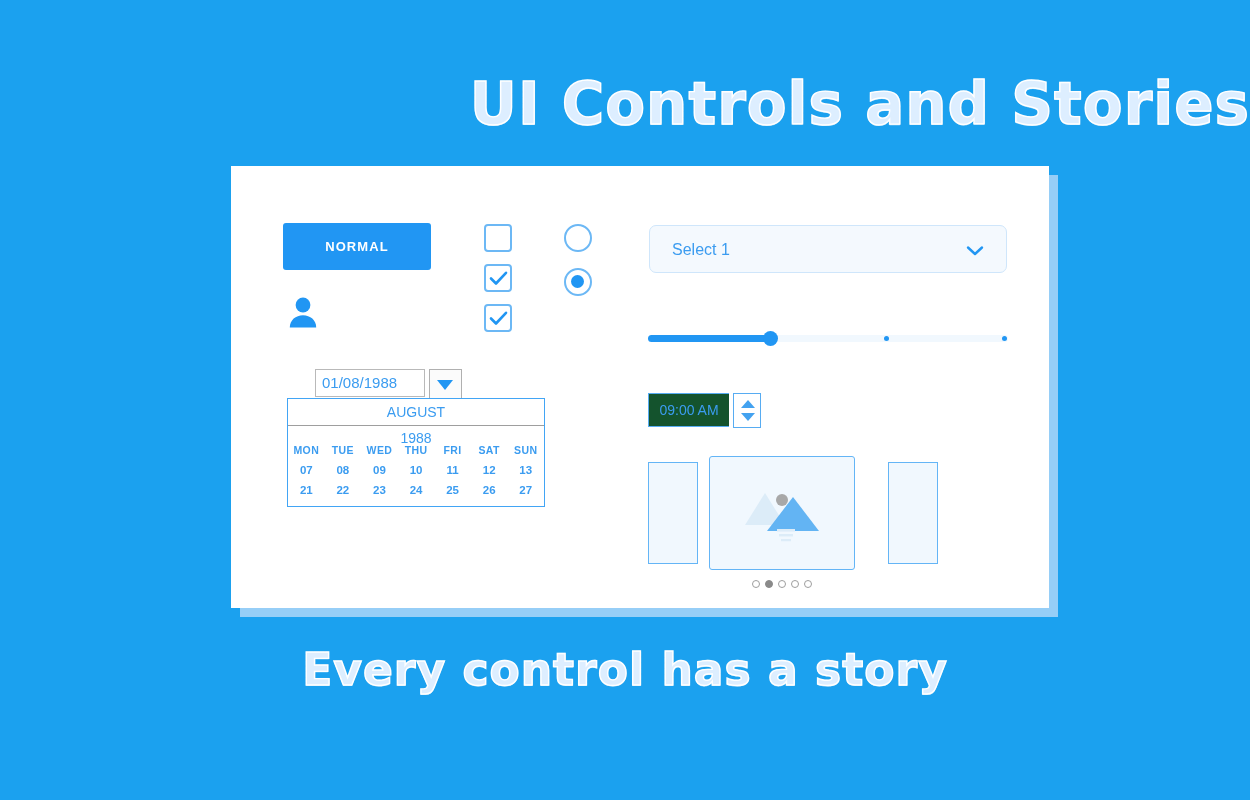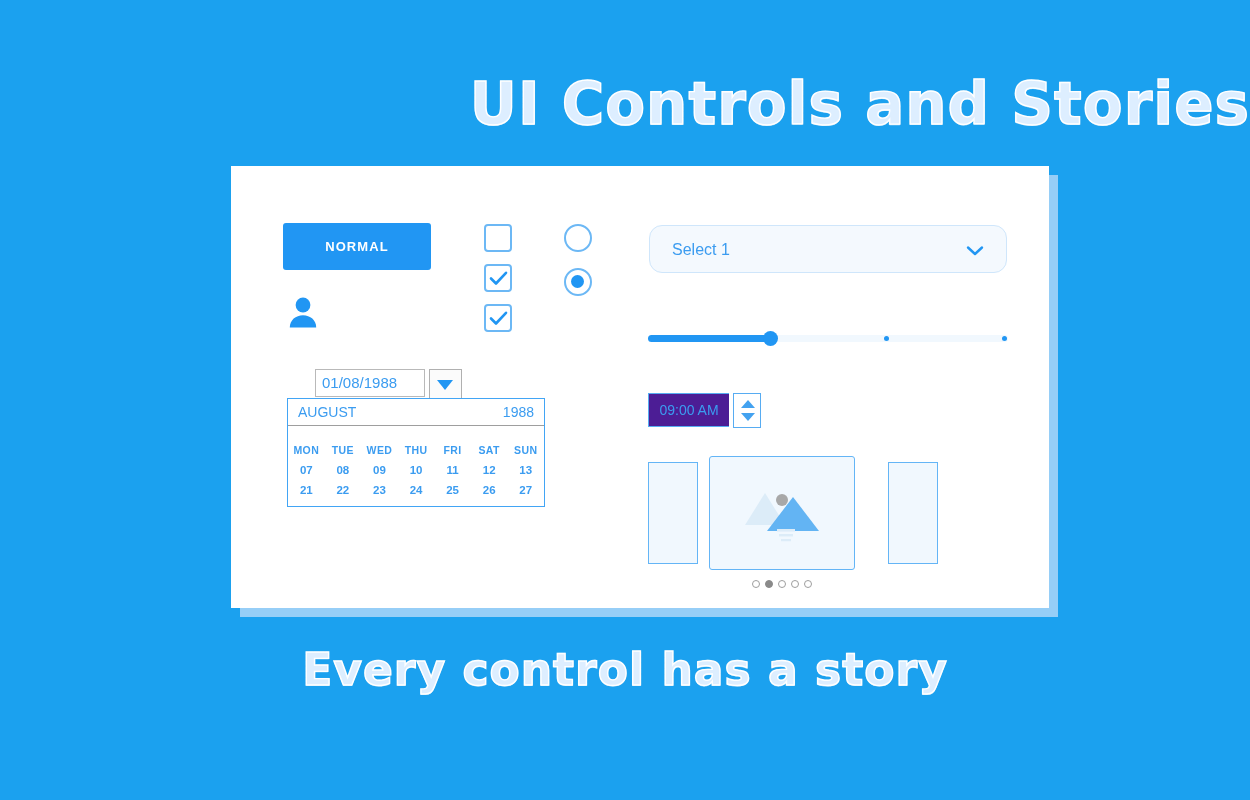--- a/index.html
+++ b/index.html
@@ -89,35 +89,35 @@
     width:0;height:0;border-left:8px solid transparent;border-right:8px solid transparent;
     border-top:10px solid #2196f3;
   }
   .calendar{
     position:absolute;left:56px;top:232px;width:258px;
     border:1px solid #42a5f5;background:#fff;box-sizing:border-box;
   }
   .cal-head{
     height:26px;line-height:26px;border-bottom:1px solid #9e9e9e;
     padding:0 10px;color:#3b9cf0;font-size:14px;
-    display:flex;justify-content:space-between;align-items:center;
+    display:flex;justify-content:space-between;align-items:center;flex-direction:column;
   }
   .cal-grid{padding:4px 0 6px 0;}
   .cal-row{display:flex;}
   .cal-row span{
     flex:1 1 0;text-align:center;font-size:11px;color:#3b9cf0;
     padding:4px 0;
   }
   .cal-row.dow span{font-weight:bold;font-size:10.5px;letter-spacing:.4px;padding:6px 0 4px;margin-top:8px;}
   .cal-row.dates span{font-weight:bold;font-size:11.5px;cursor:pointer;}
 
   
   .select-box{
     position:absolute;left:418px;top:59px;width:358px;height:48px;
-    background:#f4f9fe;border:1px solid #cfe6fb;border-radius:13px;
+    background:#f4f9fe;border:1px solid #cfe6fb;border-radius:7px;
     box-sizing:border-box;cursor:pointer;
   }
   .select-box .val{
     position:absolute;left:22px;top:15px;color:#3b9cf0;font-size:16px;
   }
   .select-box .chev{position:absolute;right:22px;top:17px;}
 
   .slider{position:absolute;left:417px;top:165px;width:360px;height:14px;}
   .slider .track{
     position:absolute;left:0;top:4px;width:360px;height:7px;border-radius:4px;
@@ -130,21 +130,21 @@
     position:absolute;top:0;width:15px;height:15px;border-radius:50%;background:#2196f3;
     cursor:pointer;
   }
   .slider .tick{
     position:absolute;top:5px;width:5px;height:5px;border-radius:50%;background:#2196f3;
   }
 
   .time-wrap{position:absolute;left:417px;top:227px;}
   .time-field{
     display:inline-block;vertical-align:top;width:80px;height:32px;line-height:32px;
-    border:1.5px solid #57acf2;border-right:none;background:#4c1d95;
+    border:1.5px solid #57acf2;border-right:none;background:#14532d;
     color:#3b9cf0;font-size:14px;text-align:center;cursor:text;box-sizing:content-box;
   }
   .time-spin{
     display:inline-block;vertical-align:top;width:28px;height:35px;
     border:1.5px solid #57acf2;background:#fff;position:relative;cursor:pointer;
     box-sizing:border-box;
   }
   .time-spin .up{
     position:absolute;left:7px;top:6px;width:0;height:0;
     border-left:7px solid transparent;border-right:7px solid transparent;

